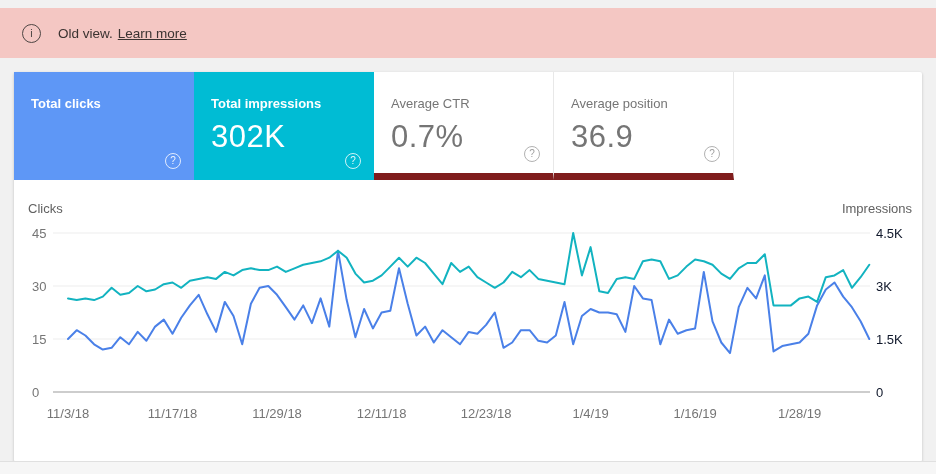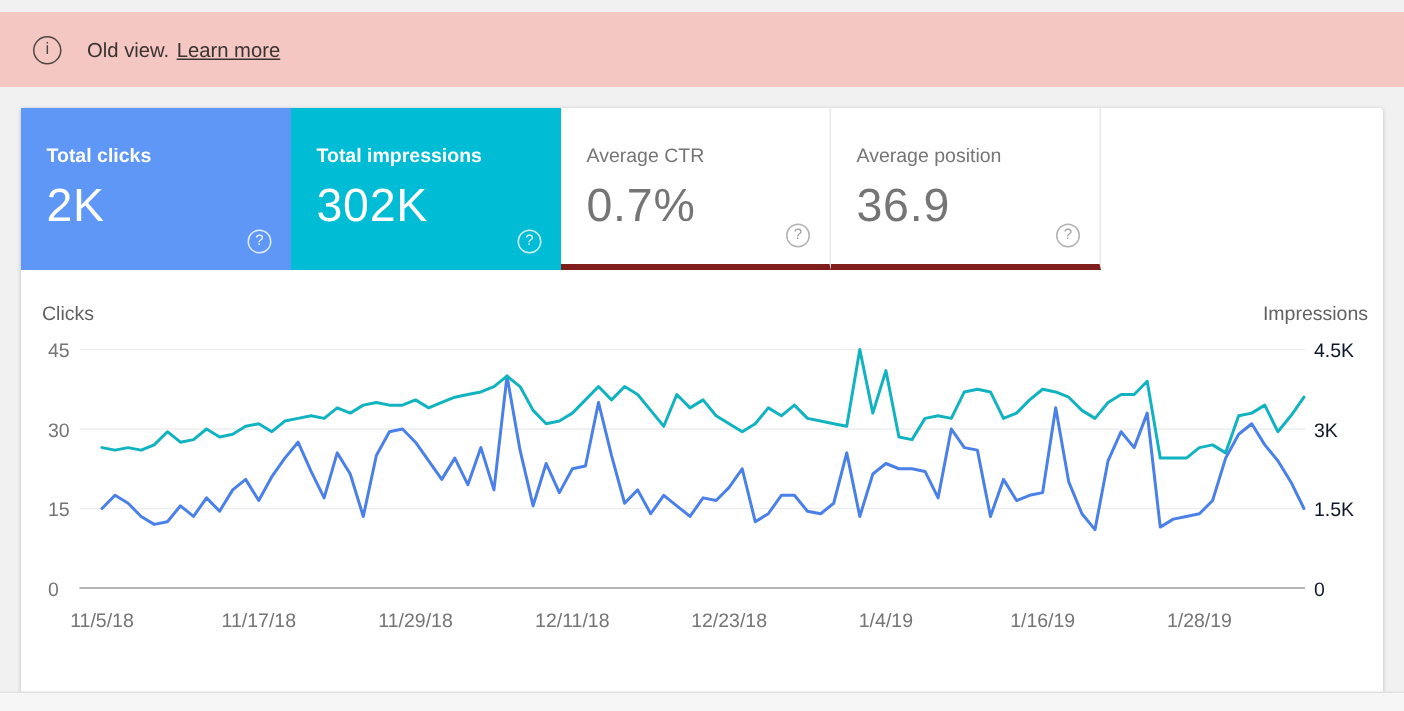--- a/index.html
+++ b/index.html
@@ -32,21 +32,21 @@
   .tiles{display:flex;height:108px}
   .tile{
     width:180px;height:108px;box-sizing:border-box;position:relative;
     padding:24px 0 0 17px;cursor:pointer;flex:0 0 auto;
   }
   .tile .lbl{font-size:13px;line-height:15px}
   .tile .val{font-size:31px;line-height:34px;margin-top:9px;letter-spacing:.5px}
   .tile.blue{background:#5e97f6;color:#ffffff}
   .tile.teal{background:#00bcd4;color:#ffffff}
   .tile.blue .lbl,.tile.teal .lbl{font-weight:bold}
-  .tile.plain{color:#757575;border-right:1px solid #e8e8e8;border-bottom:4px solid #7f1d1d}
+  .tile.plain{color:#757575;border-right:1px solid #e8e8e8;border-bottom:7px solid #7f1d1d}
   .help{
     position:absolute;right:13px;bottom:11px;width:14px;height:14px;
     border-radius:50%;border:1.5px solid;display:flex;align-items:center;
     justify-content:center;font-size:10px;line-height:1;cursor:pointer;
   }
   .tile.blue .help,.tile.teal .help{border-color:rgba(255,255,255,.8);color:rgba(255,255,255,.9)}
   .tile.plain .help{border-color:#b2b2b2;color:#9e9e9e}
   
   .chart{position:absolute;left:0;top:108px;width:908px;height:273px}
   #chart-svg{position:absolute;left:0;top:0}
@@ -66,21 +66,20 @@
   <span>Old view.</span>
   <a>Learn more</a>
   <span class="spacer"></span>
 </div>
 
 <div class="card">
 
   <div class="tiles">
     <div class="tile blue">
       <div class="lbl">Total clicks</div>
-      <div class="val">2K</div>
       <span class="help">?</span>
     </div>
     <div class="tile teal">
       <div class="lbl">Total impressions</div>
       <div class="val">302K</div>
       <span class="help">?</span>
     </div>
     <div class="tile plain">
       <div class="lbl">Average CTR</div>
       <div class="val">0.7%</div>
@@ -105,21 +104,21 @@
         <polyline points="54.0,118.4 62.7,120.1 71.4,118.4 80.1,120.1 88.8,116.6 97.6,107.8 106.3,114.8 115.0,113.1 123.7,106.0 132.4,111.3 141.1,109.5 149.8,104.2 158.5,102.5 167.2,107.8 175.9,100.7 184.7,98.9 193.4,97.2 202.1,98.9 210.8,91.9 219.5,95.4 228.2,90.1 236.9,88.3 245.6,90.1 254.3,90.1 263.0,86.6 271.8,91.9 280.5,88.3 289.2,84.8 297.9,83.0 306.6,81.3 315.3,77.7 324.0,70.7 332.7,77.7 341.4,93.6 350.1,102.5 358.9,100.7 367.6,95.4 376.3,86.6 385.0,77.7 393.7,86.6 402.4,77.7 411.1,83.0 419.8,93.6 428.5,104.2 437.2,83.0 446.0,91.9 454.7,86.6 463.4,97.2 472.1,102.5 480.8,107.8 489.5,102.5 498.2,91.9 506.9,97.2 515.6,90.1 524.3,98.9 533.1,100.7 541.8,102.5 550.5,104.2 559.2,53.0 567.9,95.4 576.6,67.1 585.3,111.3 594.0,113.1 602.7,98.9 611.4,97.2 620.2,98.9 628.9,81.3 637.6,79.5 646.3,81.3 655.0,98.9 663.7,95.4 672.4,86.6 681.1,79.5 689.8,81.3 698.5,84.8 707.3,93.6 716.0,98.9 724.7,88.3 733.4,83.0 742.1,83.0 750.8,74.2 759.5,125.4 768.2,125.4 776.9,125.4 785.6,118.4 794.4,116.6 803.1,121.9 811.8,97.2 820.5,95.4 829.2,90.1 837.9,107.8 846.6,97.2 855.3,84.8" fill="none" stroke="#12b3c0" stroke-width="2" stroke-linejoin="round" stroke-linecap="round"></polyline>
       </svg>
   <div class="tickL" style="top: 205px;">0</div>
       <div class="tickR" style="top: 205px;">0</div>
       <div class="tickL" style="top: 152px;">15</div>
       <div class="tickR" style="top: 152px;">1.5K</div>
       <div class="tickL" style="top: 99px;">30</div>
       <div class="tickR" style="top: 99px;">3K</div>
       <div class="tickL" style="top: 46px;">45</div>
       <div class="tickR" style="top: 46px;">4.5K</div>
-      <div class="xlab" style="left: 14px;">11/5/18</div>
+      <div class="xlab" style="left: 14px;">11/3/18</div>
       <div class="xlab" style="left: 118.52px;">11/17/18</div>
       <div class="xlab" style="left: 223.04px;">11/29/18</div>
       <div class="xlab" style="left: 327.56px;">12/11/18</div>
       <div class="xlab" style="left: 432.08px;">12/23/18</div>
       <div class="xlab" style="left: 536.6px;">1/4/19</div>
       <div class="xlab" style="left: 641.12px;">1/16/19</div>
       <div class="xlab" style="left: 745.64px;">1/28/19</div>
     </div>
 
 </div>

